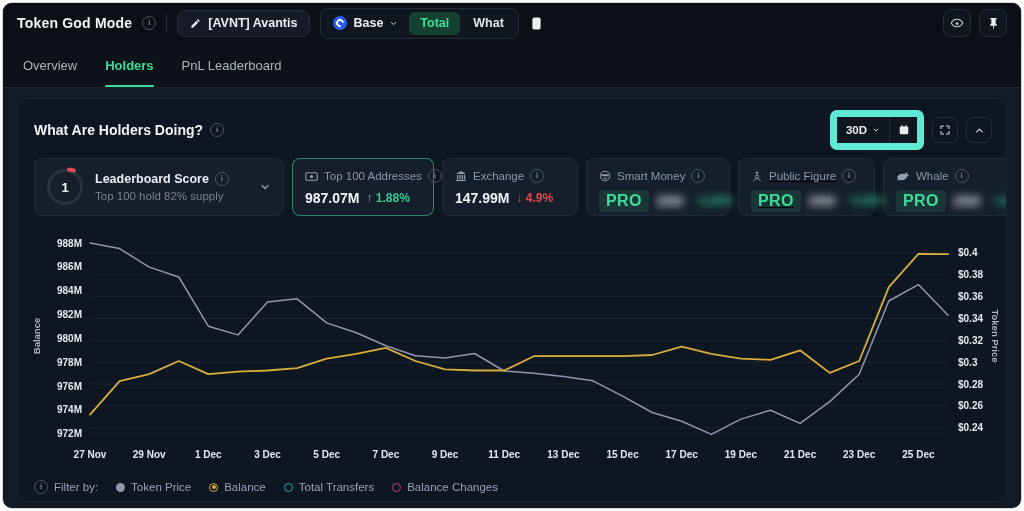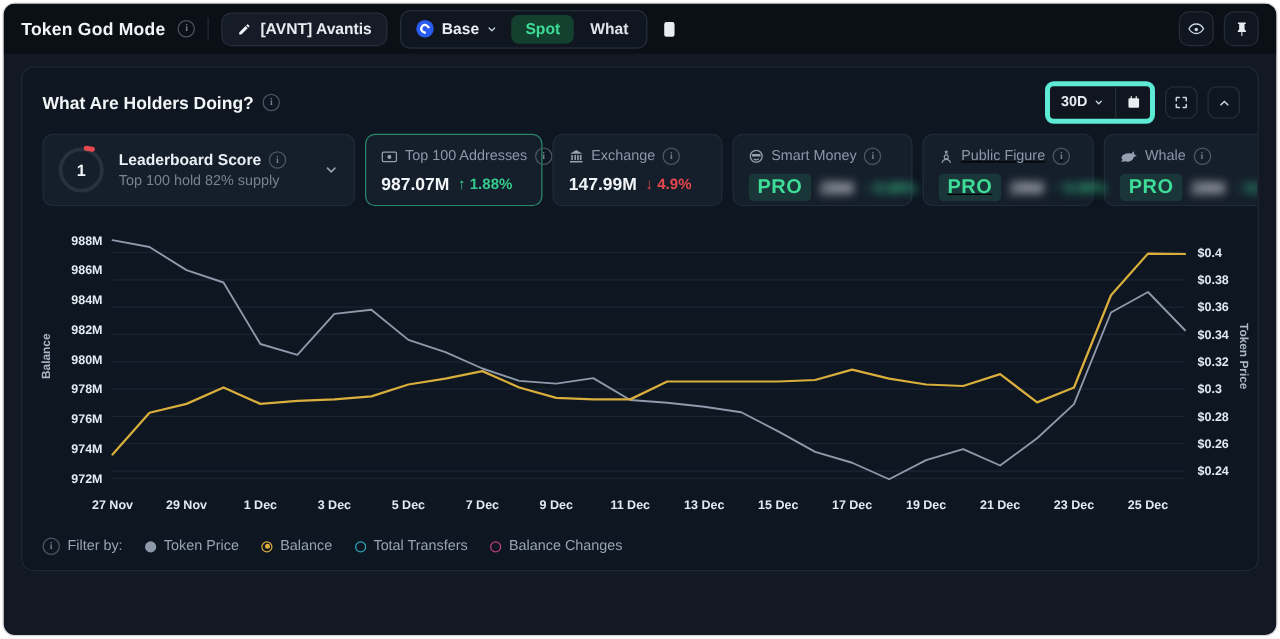--- a/index.html
+++ b/index.html
@@ -30,21 +30,21 @@
   .ntab.active{color:#3ddc97;font-weight:600;}
   .ntab.active::after{content:"";position:absolute;left:0;right:0;bottom:0;height:2.5px;border-radius:2px;background:#3ddc97;}
 
   
   .main{padding:10px 14px 0 14px;}
   .panel{background:#0e1621;border:1px solid #1e2835;border-radius:10px;height:402px;overflow:hidden;position:relative;}
   .panel-head{display:flex;align-items:center;justify-content:space-between;padding:11px 14px 6px 16px;}
   .ph-left{display:flex;align-items:center;gap:7px;}
   .panel-title{color:#f2f5f8;font-size:14px;font-weight:700;}
   .ph-right{display:flex;align-items:center;gap:8px;}
-  .ctrl-group{display:flex;align-items:stretch;border:4px solid #5eead4;border-radius:7px;overflow:hidden;background:#10161f;height:26px;}
+  .ctrl-group{display:flex;align-items:stretch;border:7px solid #5eead4;border-radius:7px;overflow:hidden;background:#10161f;height:26px;}
   .ctrl-range{display:flex;align-items:center;gap:5px;color:#e8edf2;font-size:11.5px;font-weight:700;padding:0 9px;cursor:pointer;background:transparent;border:0;}
   .ctrl-cal{display:flex;align-items:center;justify-content:center;width:28px;border:0;border-left:1px solid #242e3b;background:transparent;color:#cdd5de;cursor:pointer;}
   .sq-btn{width:26px;height:26px;border-radius:7px;border:1px solid #242e3b;background:transparent;color:#cdd5de;display:flex;align-items:center;justify-content:center;cursor:pointer;}
 
   
   .cards{display:flex;gap:8px;padding:2px 16px 0 16px;overflow:hidden;}
   .card{background:#151e2b;border:1px solid #202b39;border-radius:8px;padding:10px 12px;flex:0 0 auto;box-sizing:border-box;height:58px;}
   .card.selected{border-color:rgba(61,220,151,.55);}
   .card-top{display:flex;align-items:center;gap:6px;color:#8b98a9;font-size:11.5px;font-weight:500;white-space:nowrap;text-align:center;}
   .card-val{display:flex;align-items:center;gap:7px;margin-top:7px;white-space:nowrap;}
@@ -103,21 +103,21 @@
       <div class="group">
         <button class="chain">
           <span class="base-logo"></span>
           <span>Base</span>
           <span style="display:flex;">
             <svg width="9" height="9" viewBox="0 0 24 24" fill="none">
                   <path d="M6 9l6 6 6-6" stroke="#cdd5de" stroke-width="2.6" stroke-linecap="round" stroke-linejoin="round"></path>
                 </svg>
           </span>
         </button>
-        <button class="seg active">Spot</button>
+        <button class="seg active">Total</button>
         <button class="seg">What</button>
       </div>
       <span class="ghost-ic">
         <svg width="11" height="15" viewBox="0 0 12 16">
               <rect x="1.5" y="1.5" width="9" height="13" rx="2" fill="#e8edf2"></rect>
             </svg>
       </span>
     </div>
     <div class="tb-right">
       <button class="icon-btn">
@@ -131,20 +131,25 @@
       <button class="icon-btn">
         <span style="display:flex;">
           <svg width="13" height="13" viewBox="0 0 24 24">
                 <path fill="#e8edf2" d="M16 12V4h1a1 1 0 0 0 0-2H7a1 1 0 0 0 0 2h1v8l-2 2v2h5.2v5l.8 1 .8-1v-5H18v-2l-2-2z"></path>
               </svg>
         </span>
       </button>
     </div>
   </header>
 
+  <nav class="navtabs">
+    <div class="ntab">Overview</div>
+    <div class="ntab active">Holders</div>
+    <div class="ntab">PnL Leaderboard</div>
+  </nav>
 
   <div class="main">
     <section class="panel">
 
       <div class="panel-head">
         <div class="ph-left">
           <span class="panel-title">What Are Holders Doing?</span>
           <span class="info-i dim">i</span>
         </div>
         <div class="ph-right">

